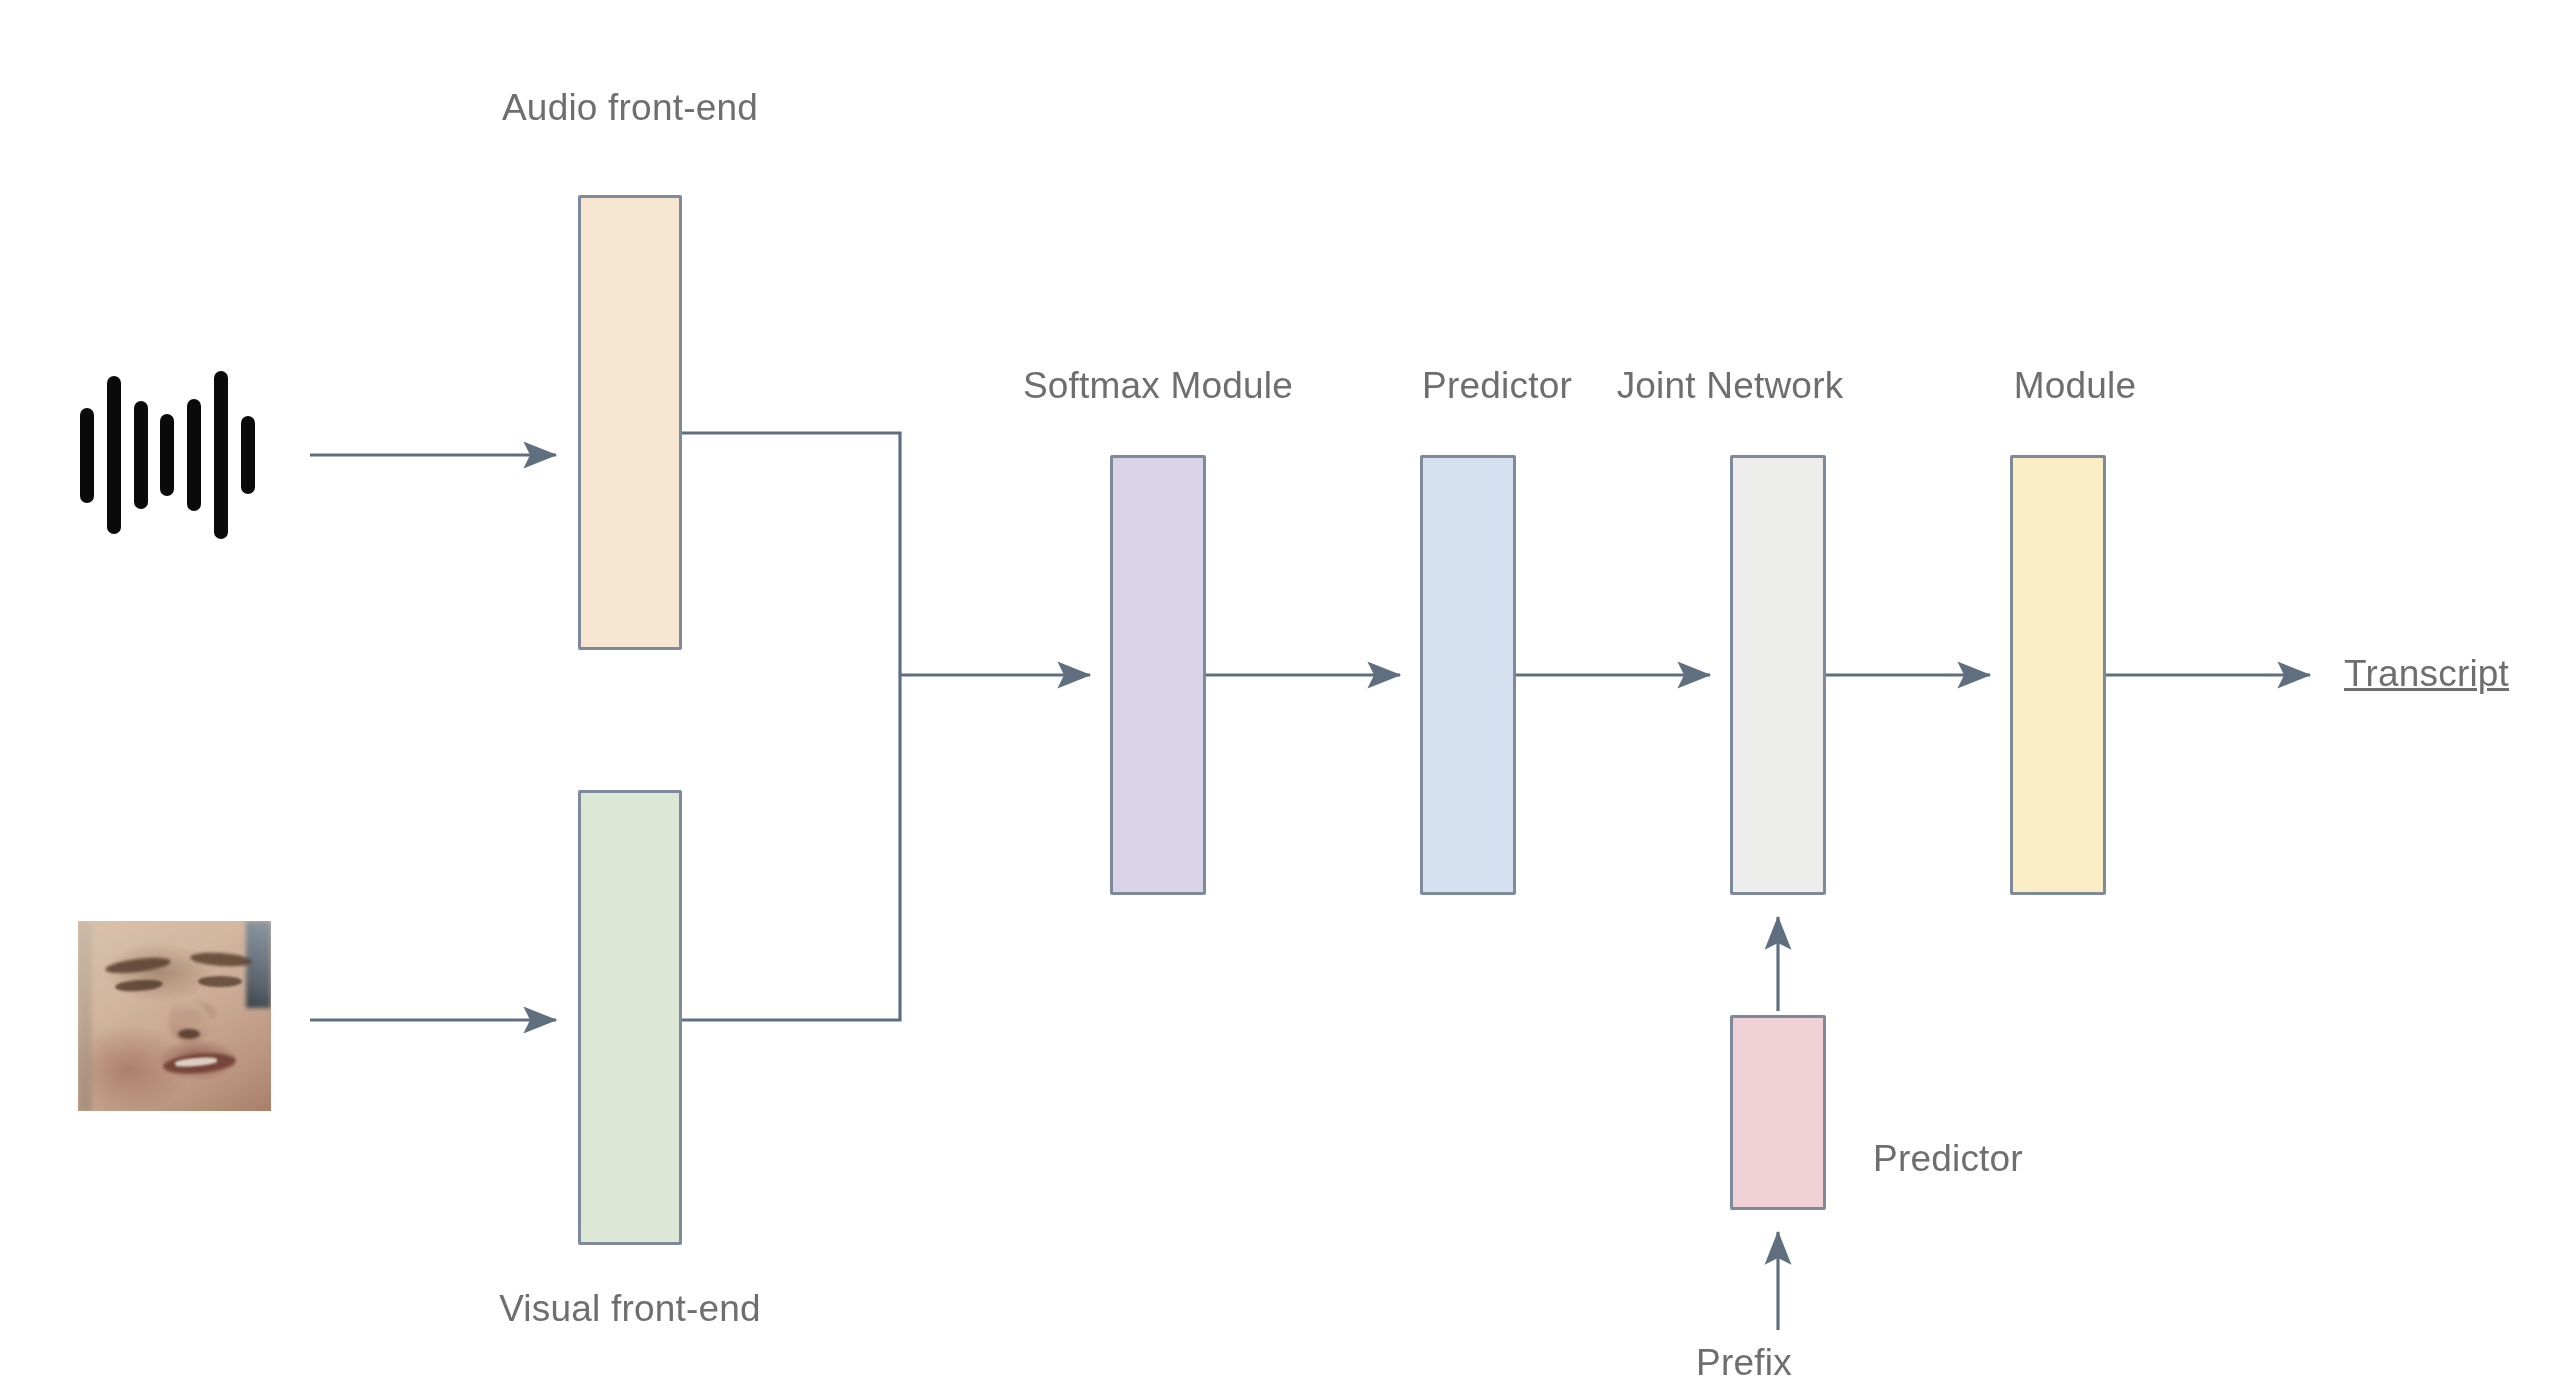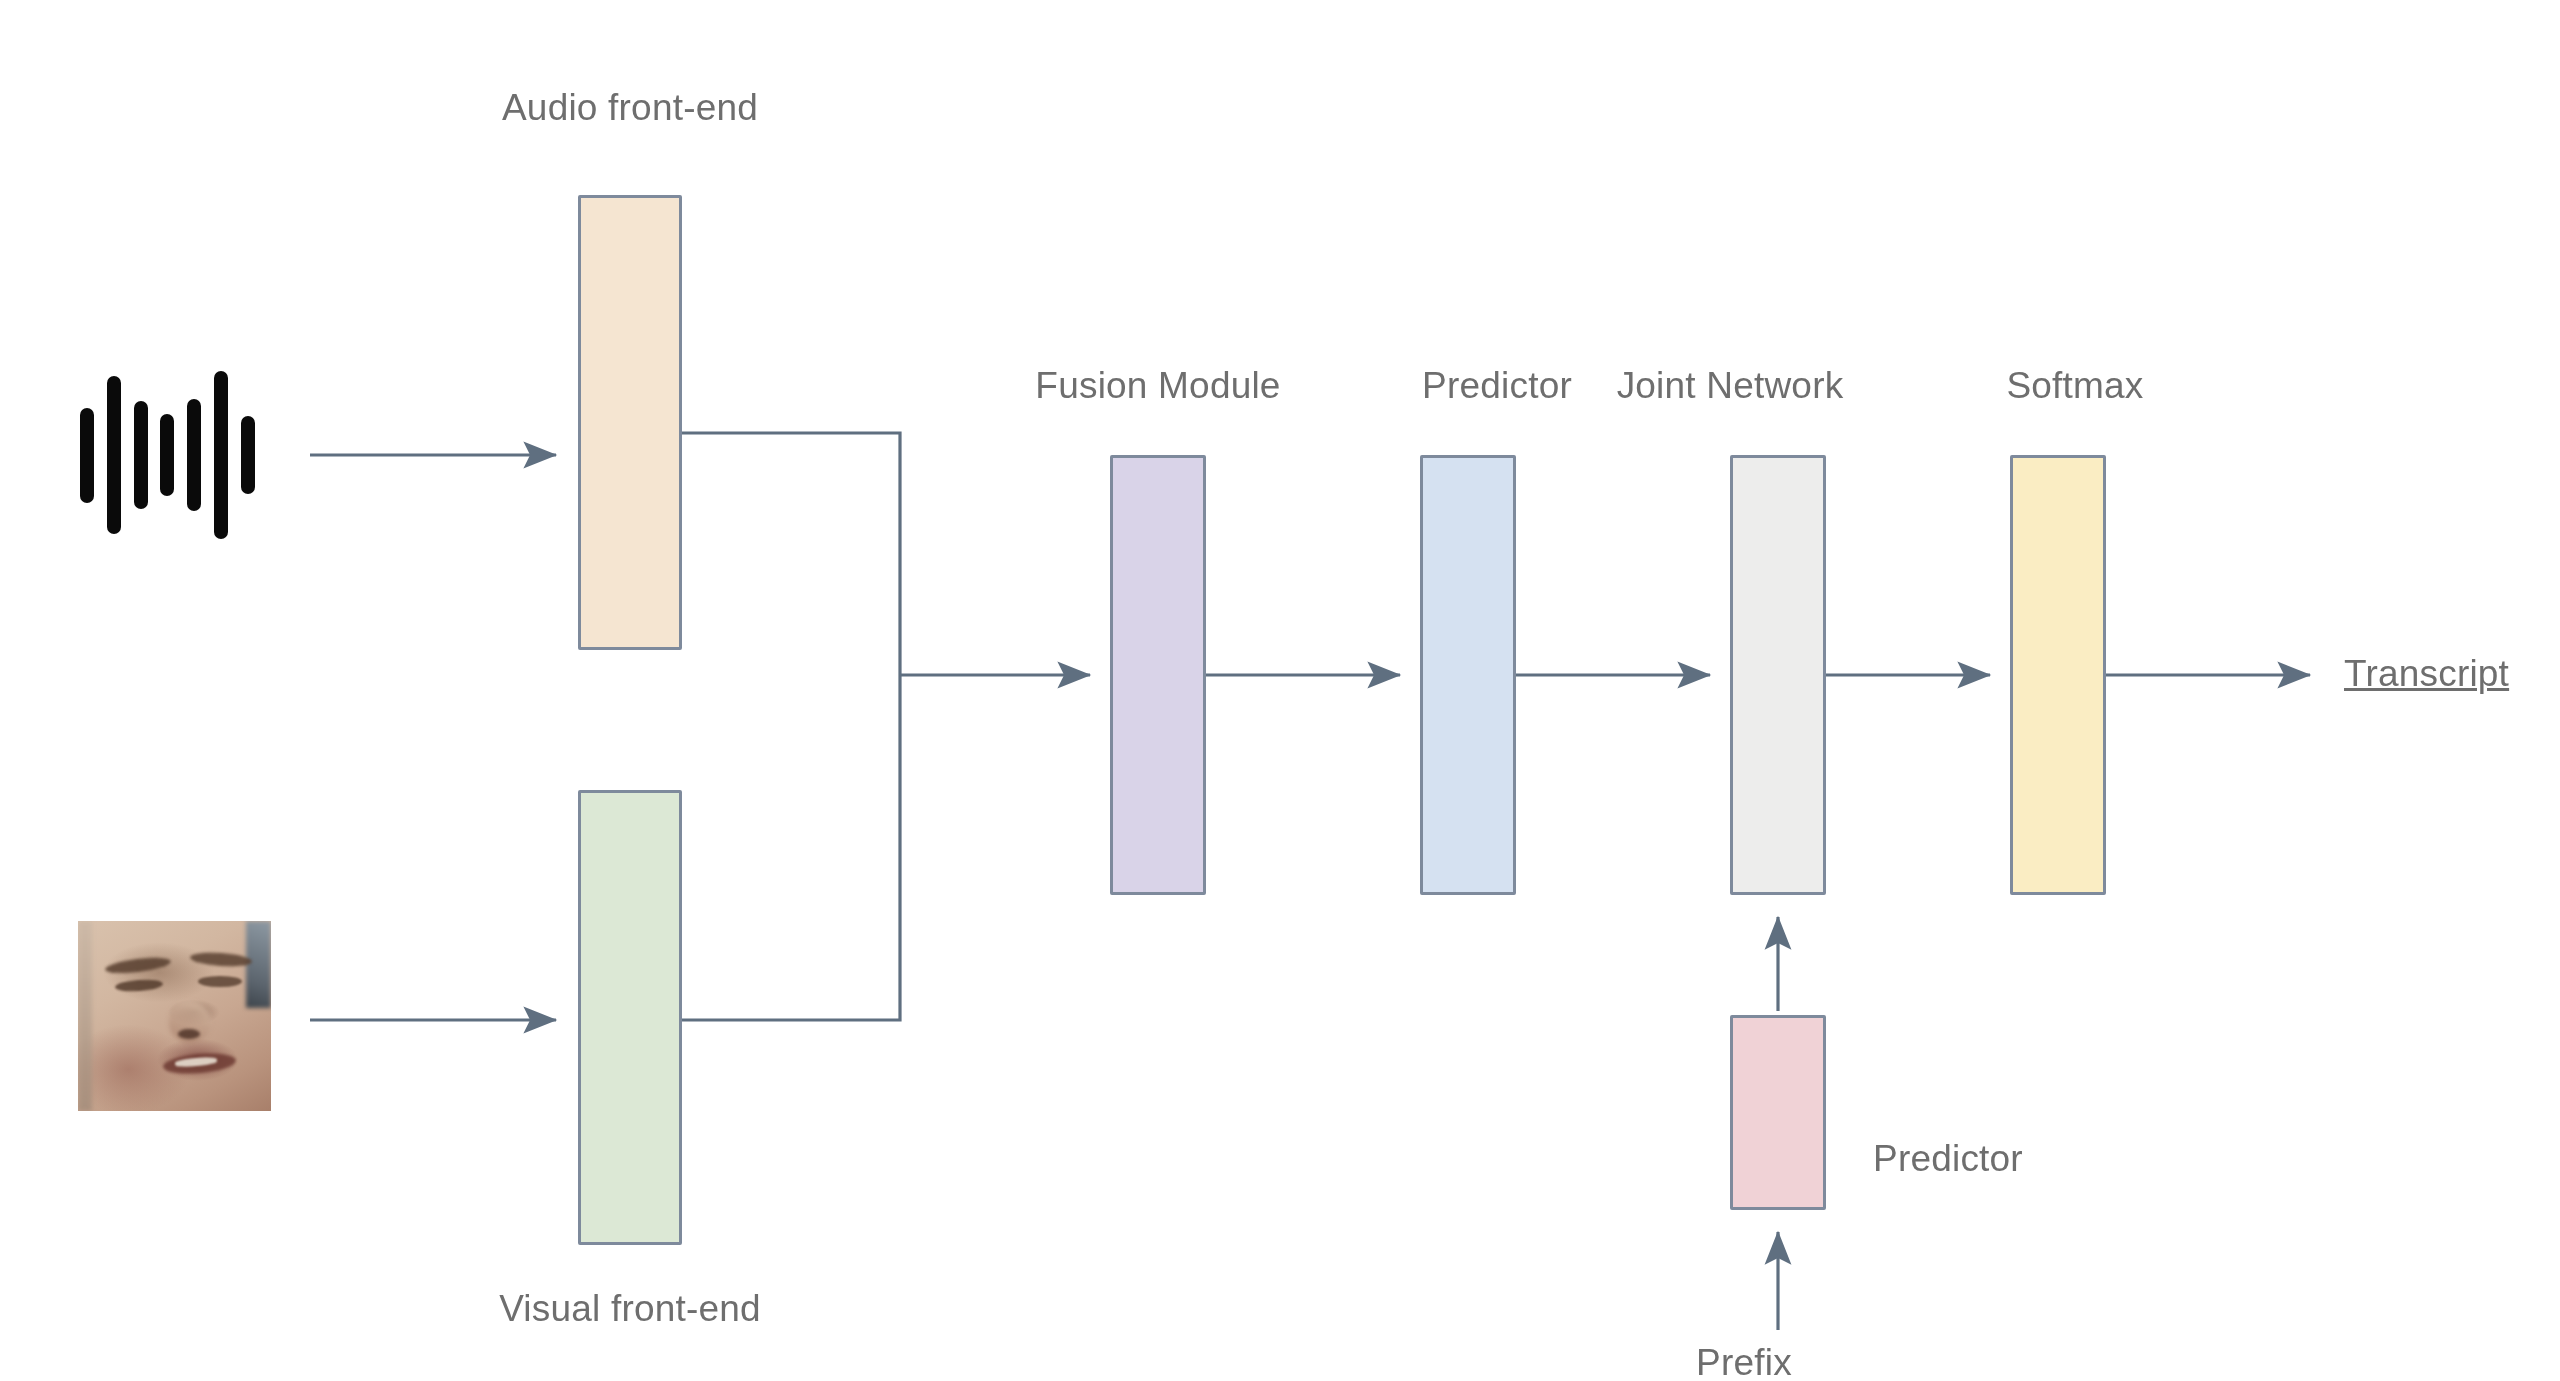--- a/index.html
+++ b/index.html
@@ -237,27 +237,27 @@
   <div class="box" style="left:1730px; top:410px; width:96px; height:440px; background:#EDEDEC;"></div>
 
   <div class="box" style="left:2010px; top:410px; width:96px; height:440px; background:#FAEDC3;"></div>
 
   <div class="box" style="left:1730px; top:970px; width:96px; height:195px; background:#F0D2D6;"></div>
 
   <div class="label center" style="left:630px; top:42px;">Audio front-end</div>
 
   <div class="label center" style="left:630px; top:1243px;">Visual front-end</div>
 
-  <div class="label center" style="left:1158px; top:320px;">Fusion Module</div>
+  <div class="label center" style="left:1158px; top:320px;">Softmax Module</div>
 
   <div class="label center" style="left:1497px; top:320px;">Predictor</div>
 
   <div class="label center" style="left:1730px; top:320px;">Joint Network</div>
 
-  <div class="label center" style="left:2075px; top:320px;">Softmax</div>
+  <div class="label center" style="left:2075px; top:320px;">Module</div>
 
   <div class="label" style="left:1873px; top:1093px;">Predictor</div>
 
   <div class="label center" style="left:1744px; top:1297px;">Prefix</div>
 
   <div class="label" style="left:2344px; top:608px;text-decoration:underline;">Transcript</div>
 
 </div>
 
 </body></html>

